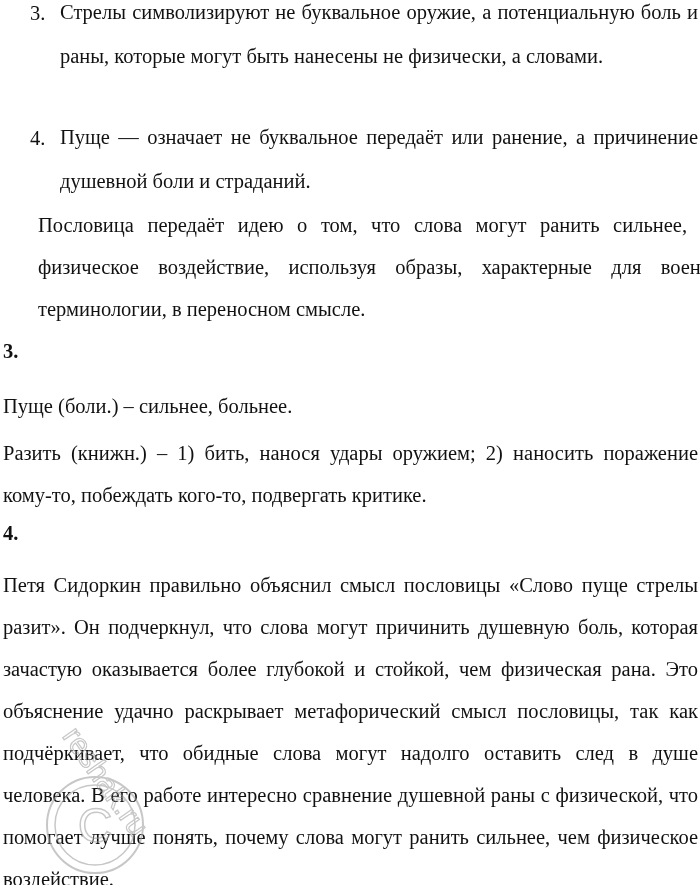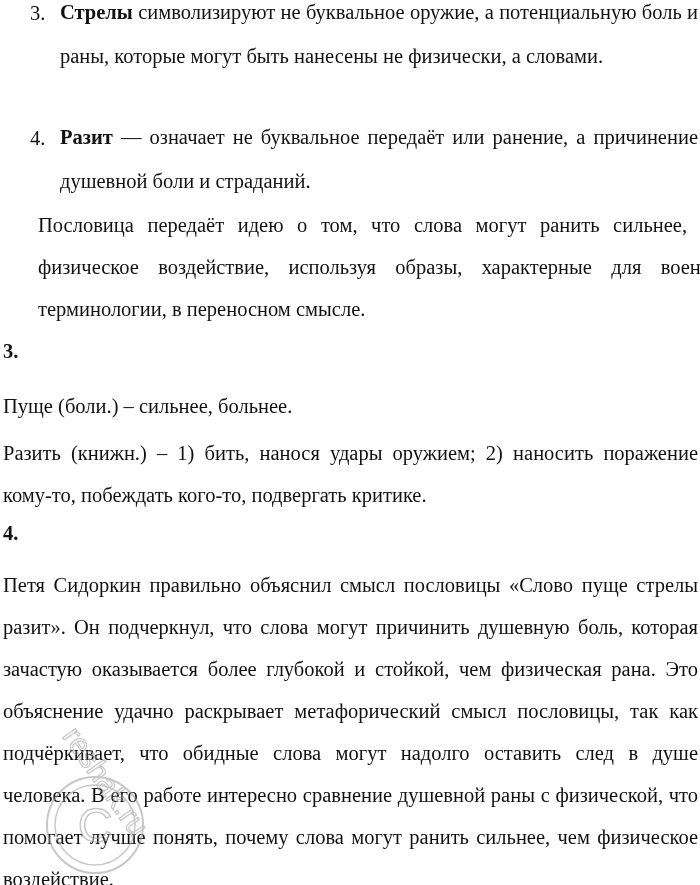--- a/index.html
+++ b/index.html
@@ -15,39 +15,39 @@
   .li .num { position: absolute; left: 0; top: 0; }
   .li .txt {
     margin-left: 30px; width: 638px; text-align: justify;
     line-height: 44px;
   }
   .para {
     position: absolute; left: 3px; width: 695px; text-align: justify;
     line-height: 42px;
   }
   .heading { position: absolute; left: 3px; font-weight: bold; }
-  b { font-weight: bold; }
+  b { font-weight: normal; }
   .watermark {
     position: absolute; left: 20px; top: 720px; width: 170px; height: 165px;
     pointer-events: none; opacity: 0.55;
   }
 </style>
 </head>
 <body>
 
 <div class="page">
 
   <div class="li" style="top:2px;">
     <span class="num">3.</span>
     <div class="txt" style="margin-top:-12px;"><b>Стрелы</b><span> символизируют не буквальное оружие, а потенциальную боль и раны, которые могут быть нанесены не физически, а словами.</span></div>
   </div>
 
   <div class="li" style="top:127px;">
     <span class="num">4.</span>
-    <div class="txt" style="margin-top:-12px;"><b>Разит</b><span> — означает не буквальное передаёт или ранение, а причинение душевной боли и страданий.</span></div>
+    <div class="txt" style="margin-top:-12px;"><b>Пуще</b><span> — означает не буквальное передаёт или ранение, а причинение душевной боли и страданий.</span></div>
   </div>
 
   <div class="para" style="top:204px;margin-left:35px;">Пословица передаёт идею о том, что слова могут ранить сильнее, чем физическое воздействие, используя образы, характерные для военной терминологии, в переносном смысле.</div>
 
   <div class="heading" style="top:340px;">3.</div>
 
   <div class="para" style="top:385px;">Пуще (боли.) – сильнее, больнее.</div>
 
   <div class="para" style="top:432px;">Разить (книжн.) – 1) бить, нанося удары оружием; 2) наносить поражение кому-то, побеждать кого-то, подвергать критике.</div>
 

